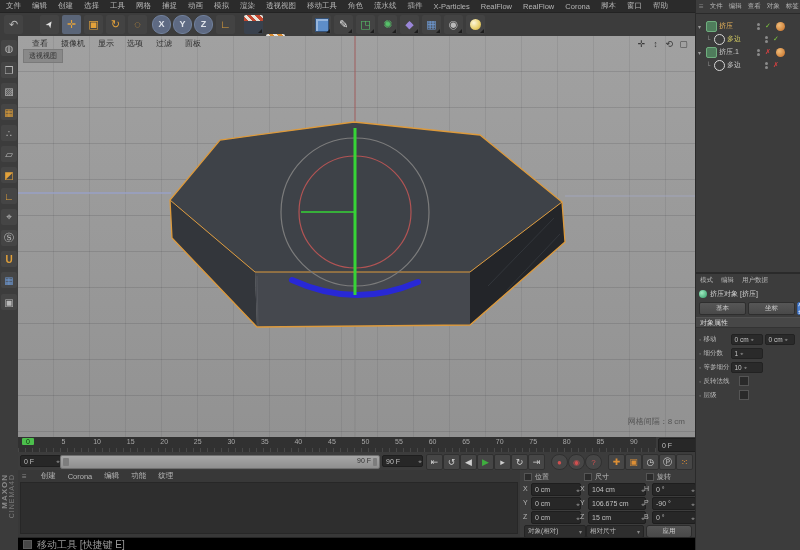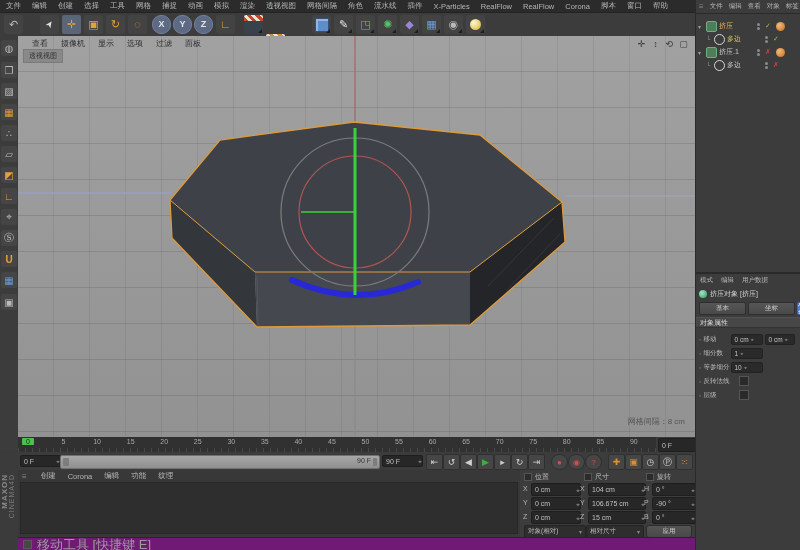--- a/index.html
+++ b/index.html
@@ -80,22 +80,22 @@
   .chead{position:absolute;top:2px;color:#bdbdbd;display:flex;align-items:center;gap:3px;}
   .chead::before{content:"";width:6px;height:6px;background:#2b2b2b;border:1px solid #555;}
   .clab{position:absolute;color:#b5b5b5;}
   .cfield{position:absolute;height:11px;}
   .dd{position:absolute;height:11px;background:#2e2e2e;border:1px solid #242424;border-radius:2px;
       font-size:6.5px;color:#bdbdbd;display:flex;align-items:center;padding:0 3px;}
   .dd::after{content:"▾";margin-left:auto;color:#888;font-size:6px;}
   #apply-btn{position:absolute;height:11px;background:linear-gradient(#555,#484848);border:1px solid #2c2c2c;border-radius:3px;
       font-size:6.5px;color:#cfcfcf;display:flex;align-items:center;justify-content:center;}
   
-  #status-bar{left:18px;top:537px;width:677px;height:13px;background:#701a75;border-top:1px solid #262626;
-      display:flex;align-items:center;gap:5px;padding-left:5px;font-size:13px;color:#9a9a9a;}
+  #status-bar{left:18px;top:537px;width:677px;height:13px;background:#000000;border-top:1px solid #262626;
+      display:flex;align-items:center;gap:5px;padding-left:5px;font-size:10px;color:#9a9a9a;}
   #status-bar::before{content:"";width:7px;height:7px;background:#474747;border:1px solid #5a5a5a;}
   
   #right-panel{left:695px;top:0;width:105px;height:550px;background:#3c3c3c;border-left:1px solid #2a2a2a;}
   #om-menu{position:absolute;left:3px;top:2px;display:flex;gap:6px;font-size:6.5px;color:#b5b5b5;align-items:center;}
   #om-menu::before{content:"≡";color:#888;font-size:8px;}
   .om-row{position:absolute;left:2px;width:101px;height:12px;display:flex;align-items:center;gap:2px;font-size:7px;}
   .om-exp{color:#999;font-size:6px;width:6px;}
   .om-ico{width:9px;height:9px;border-radius:2px;background:#4f7d5c;border:1px solid #6fae7e;display:inline-block;}
   .om-ico.spline{border-radius:50%;background:transparent;border:1px solid #d8d8d8;}
   .om-name{flex:0 0 36px;overflow:hidden;white-space:nowrap;}
@@ -132,21 +132,21 @@
     <span>编辑</span>
     <span>创建</span>
     <span>选择</span>
     <span>工具</span>
     <span>网格</span>
     <span>捕捉</span>
     <span>动画</span>
     <span>模拟</span>
     <span>渲染</span>
     <span>透视视图</span>
-    <span>网格间隔</span>
+    <span>移动工具</span>
     <span>角色</span>
     <span>流水线</span>
     <span>插件</span>
     <span>X-Particles</span>
     <span>RealFlow</span>
     <span>RealFlow</span>
     <span>Corona</span>
     <span>脚本</span>
     <span>窗口</span>
     <span>帮助</span>

